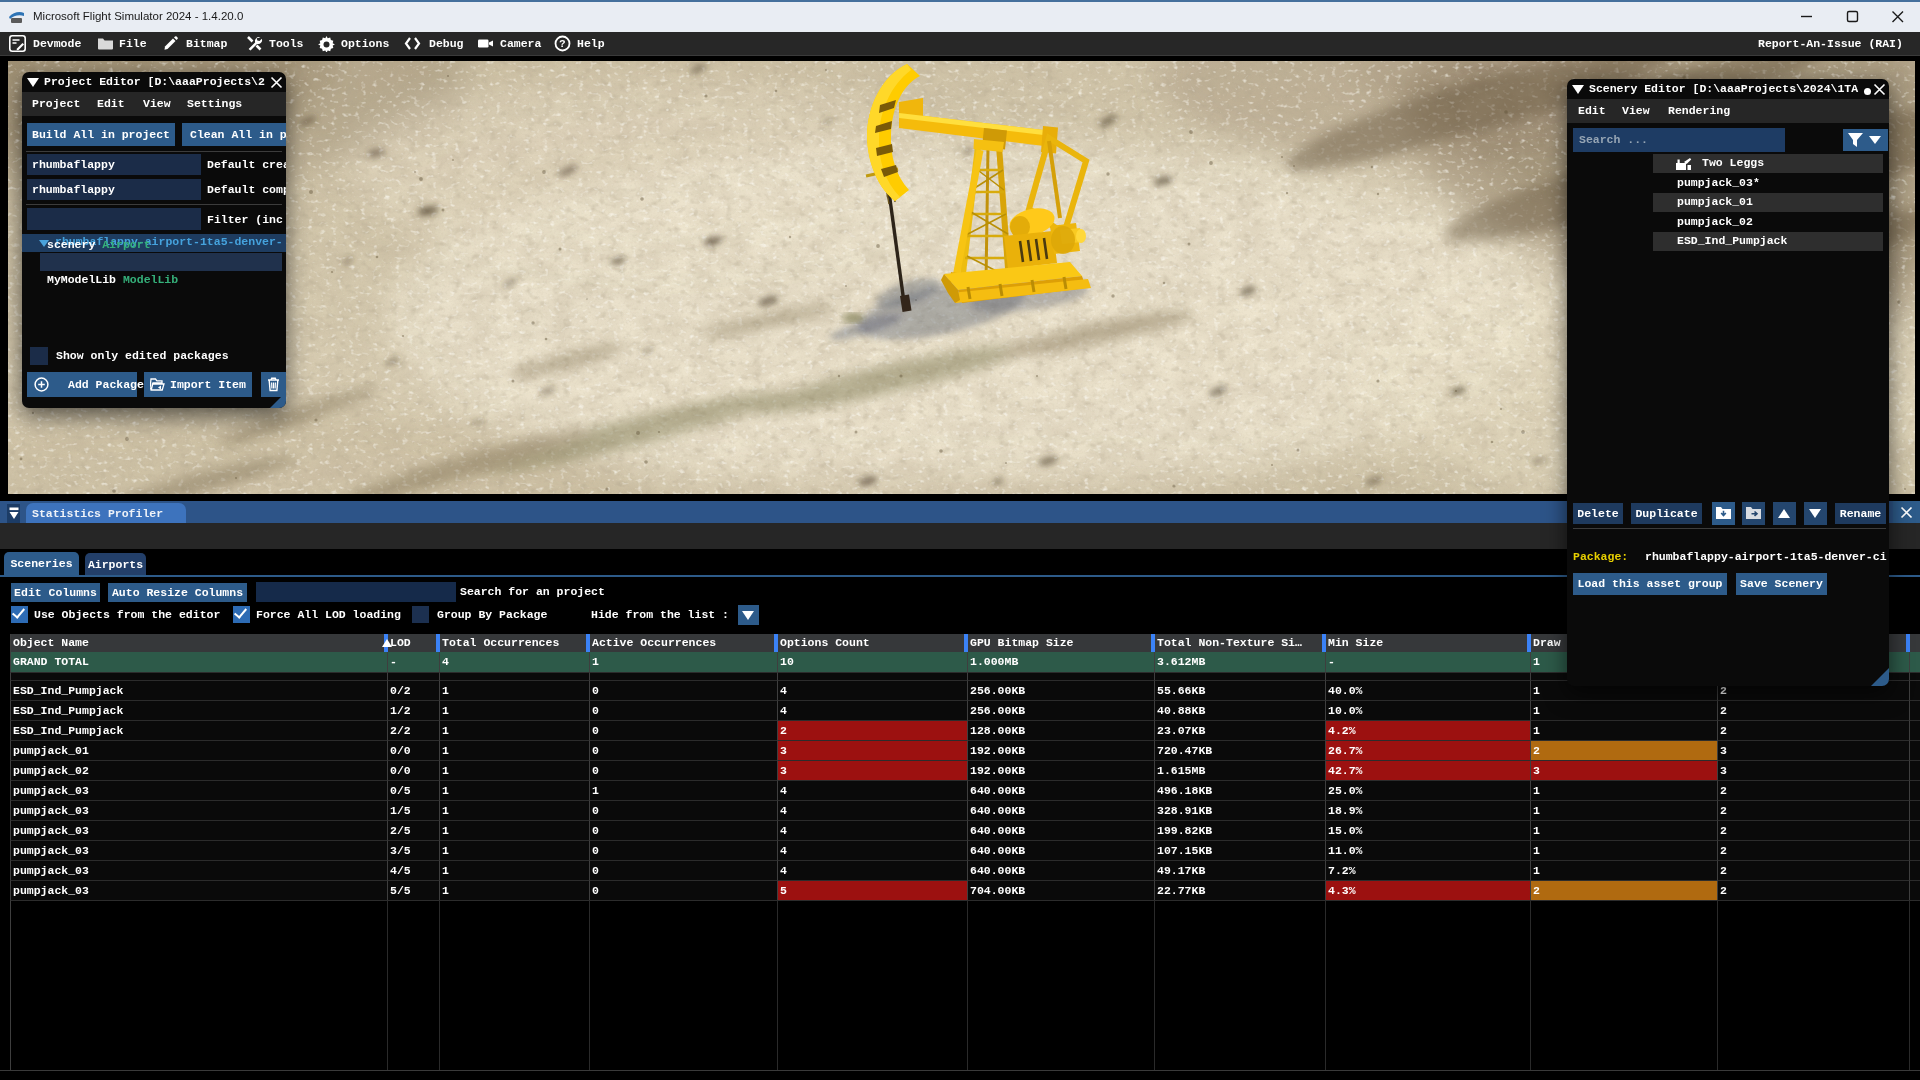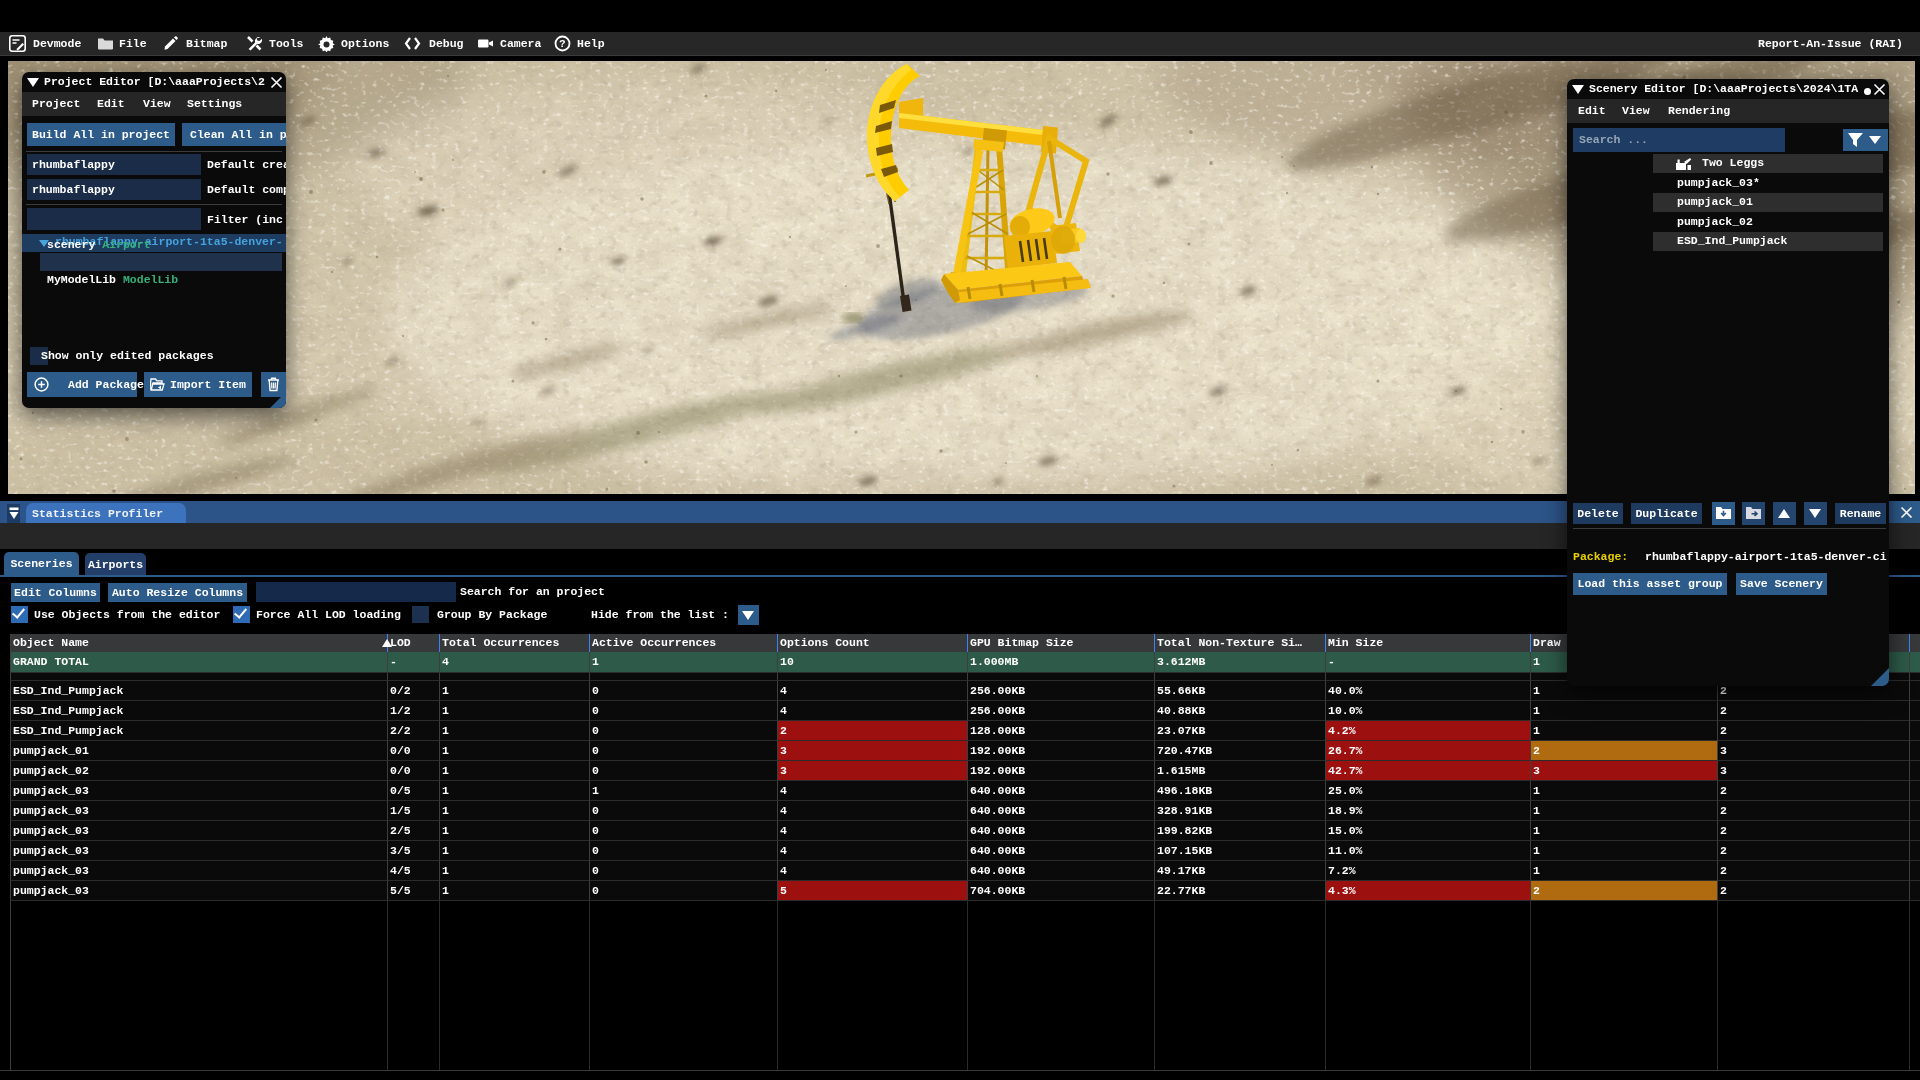--- a/index.html
+++ b/index.html
@@ -25,21 +25,21 @@
 .tabbtn { position:absolute; height:23px; border-radius:5px 5px 0 0; color:#fff; font-size:11.5px; font-weight:bold; text-align:center; white-space:pre; }
 #tabline { position:absolute; left:0; top:575px; width:1920px; height:2px; background:#2d5b8a; }
 .cb { position:absolute; width:17px; height:17px; }
 .cbon { background:#2d6bb4; }
 .cboff { background:#1c3050; }
 .cbmark { position:absolute; left:4px; top:0px; width:7px; height:12px; border-right:2.5px solid #fff; border-bottom:2.5px solid #fff; transform:rotate(40deg); }
 .lbl { position:absolute; color:#fff; font-size:11.5px; font-weight:bold; white-space:pre; }
 .trow { position:absolute; left:10px; display:flex; }
 .trow .c { border-right:1px solid #3e3e3e; padding:0 0 0 2px; color:#fff; font-size:11.5px; font-weight:bold; white-space:pre; overflow:hidden; }
 .trow .c:first-child { border-left:1px solid #3e3e3e; }
-.hdr .c { background:#36383a; border-right:1px solid #3b82f6; line-height:18px; height:18px; }
+.hdr .c { background:#36383a; border-right:4px solid #3b82f6; line-height:18px; height:18px; }
 .total .c { background:#2d5a49; line-height:20px; height:20px; }
 .dat .c { background:#0a0a0a; line-height:19px; height:20px; border-top:1px solid #2c2c2c; }
 .red { background:#9c1110 !important; }
 .org { background:#b06a10 !important; }
 </style></head><body>
 <div id="stage">
 
 <div id="viewport">
 <svg width="1907" height="433" viewBox="0 0 1907 433">
 <defs>
@@ -294,20 +294,33 @@
  <path d="M944 274 L1070 262 L1082 276 L958 290 Z" fill="#fac815"></path>
  <path d="M958 290 L1082 276 L1086 288 L962 303 Z" fill="#dd9f06"></path>
  <path d="M951 293 L1088 279 L1091 288 L956 303 Z" fill="#f5bd11"></path>
  <path d="M944 274 L958 290 L960 300 L955 303 L948 293 L941 280 Z" fill="#cf9a06"></path>
  <path d="M968 287 l2 12 M1000 284 l2 12 M1032 280 l2 12 M1064 277 l2 12" stroke="#b98c05" stroke-width="3"></path>
 </g>
 
 </svg>
 </div>
 
+<div id="titlebar">
+ <div id="topline"></div>
+ <svg class="abs" style="left:8px;top:8px" width="17" height="17" viewBox="0 0 17 17">
+   <path d="M1 9 C5 4, 12 3, 16 5 L16 8 C11 6, 5 8, 2 11 Z" fill="#2e74b5"></path>
+   <rect x="3" y="10" width="11" height="5" rx="1" fill="#5a5a5a"></rect>
+ </svg>
+ <div id="title-text">Microsoft Flight Simulator 2024 - 1.4.20.0</div>
+ <svg class="abs" style="left:1796px;top:0" width="120" height="32" viewBox="0 0 120 32">
+   <path d="M5 16.5 h11" stroke="#1a1a1a" stroke-width="1.4"></path>
+   <rect x="51.5" y="11.5" width="10" height="10" rx="1.5" fill="none" stroke="#1a1a1a" stroke-width="1.4"></rect>
+   <path d="M96.5 11.5 l10.5 10.5 M107 11.5 l-10.5 10.5" stroke="#1a1a1a" stroke-width="1.4"></path>
+ </svg>
+</div>
 
 <div id="menubar">
       <svg class="abs" style="left:9px;top:3px" width="17" height="17" viewBox="0 0 17 17">
         <rect x="0.8" y="0.8" width="15.4" height="15.4" rx="2.5" fill="none" stroke="#fff" stroke-width="1.6"></rect>
         <path d="M3.5 5 h7 M3.5 8 h4" stroke="#fff" stroke-width="1.6"></path>
         <path d="M8 13.5 L13.5 8 L15 9.5 L9.5 15 L7.6 15.2 Z" fill="#fff"></path>
       </svg>
       <svg class="abs" style="left:97px;top:3px" width="17" height="17" viewBox="0 0 17 17">
         <path d="M1 3.5 h5 l1.6 2 h8.4 v8 a1 1 0 0 1 -1 1 h-13 a1 1 0 0 1 -1 -1 Z" fill="#d9d9d9"></path>
       </svg>
@@ -598,21 +611,21 @@
  <div class="abs" style="left:4px;top:132px;width:256px;height:1px;background:#3c3c3c"></div>
  <div class="input" style="left:5px;top:136px;width:174px;height:22px"></div>
  <div class="pt" style="left:185px;top:141px">Filter (inc</div>
  <div class="abs" style="left:0;top:162px;width:264px;height:18px;background:#1e3c60"></div>
  <div class="abs" style="left:17px;top:168px;width:0;height:0;border-left:5px solid transparent;border-right:5px solid transparent;border-top:7px solid #4aa3dc"></div>
  <div class="pt" style="left:33px;top:163px;color:#45a2dd">rhumbaflappy-airport-1ta5-denver-</div>
  <div class="abs" style="left:18px;top:181px;width:242px;height:18px;background:#20314c"></div>
  <div class="pt" style="left:25px;top:166px">scenery <span style="color:#35b07a">Airport</span></div>
  <div class="pt" style="left:25px;top:201px">MyModelLib <span style="color:#35b07a">ModelLib</span></div>
  <div class="abs" style="left:8px;top:275px;width:18px;height:18px;background:#1b2c48"></div>
- <div class="pt" style="left:19px;top:277px">Show only edited packages</div>
+ <div class="pt" style="left:34px;top:277px">Show only edited packages</div>
  <div class="btn blue" style="left:5px;top:300px;width:110px;height:25px;text-align:left"><svg class="abs" style="left:7px;top:5px" width="15" height="15" viewBox="0 0 15 15">
           <circle cx="7.5" cy="7.5" r="6.4" fill="none" stroke="#fff" stroke-width="1.5"></circle>
           <path d="M7.5 4.2 v6.6 M4.2 7.5 h6.6" stroke="#fff" stroke-width="1.5"></path>
         </svg><span style="position:absolute;left:41px;top:0;line-height:25px">Add Package</span></div>
  <div class="btn blue" style="left:122px;top:300px;width:108px;height:25px;text-align:left"><svg class="abs" style="left:6px;top:5px" width="16" height="15" viewBox="0 0 16 15">
           <path d="M1 2 h4.5 l1.4 1.8 h5.1 v2 h-9 l-1.5 6 h-1.5 Z M2.5 7 h11.5 l-1.8 6 h-11 Z" fill="none" stroke="#fff" stroke-width="1.3"></path>
           <path d="M8 10.5 l3 -2 v4 Z" fill="#fff"></path>
         </svg><span style="position:absolute;left:26px;top:0;line-height:25px">Import Item</span></div>
  <div class="btn blue" style="left:239px;top:300px;width:25px;height:25px"><svg class="abs" style="left:5px;top:4px" width="15" height="16" viewBox="0 0 15 16">
           <path d="M2 4 h11 M5 4 l0.7 -1.8 h3.6 L10 4 M3.2 4.5 l0.9 10 h6.8 l0.9 -10" fill="none" stroke="#fff" stroke-width="1.4"></path>

